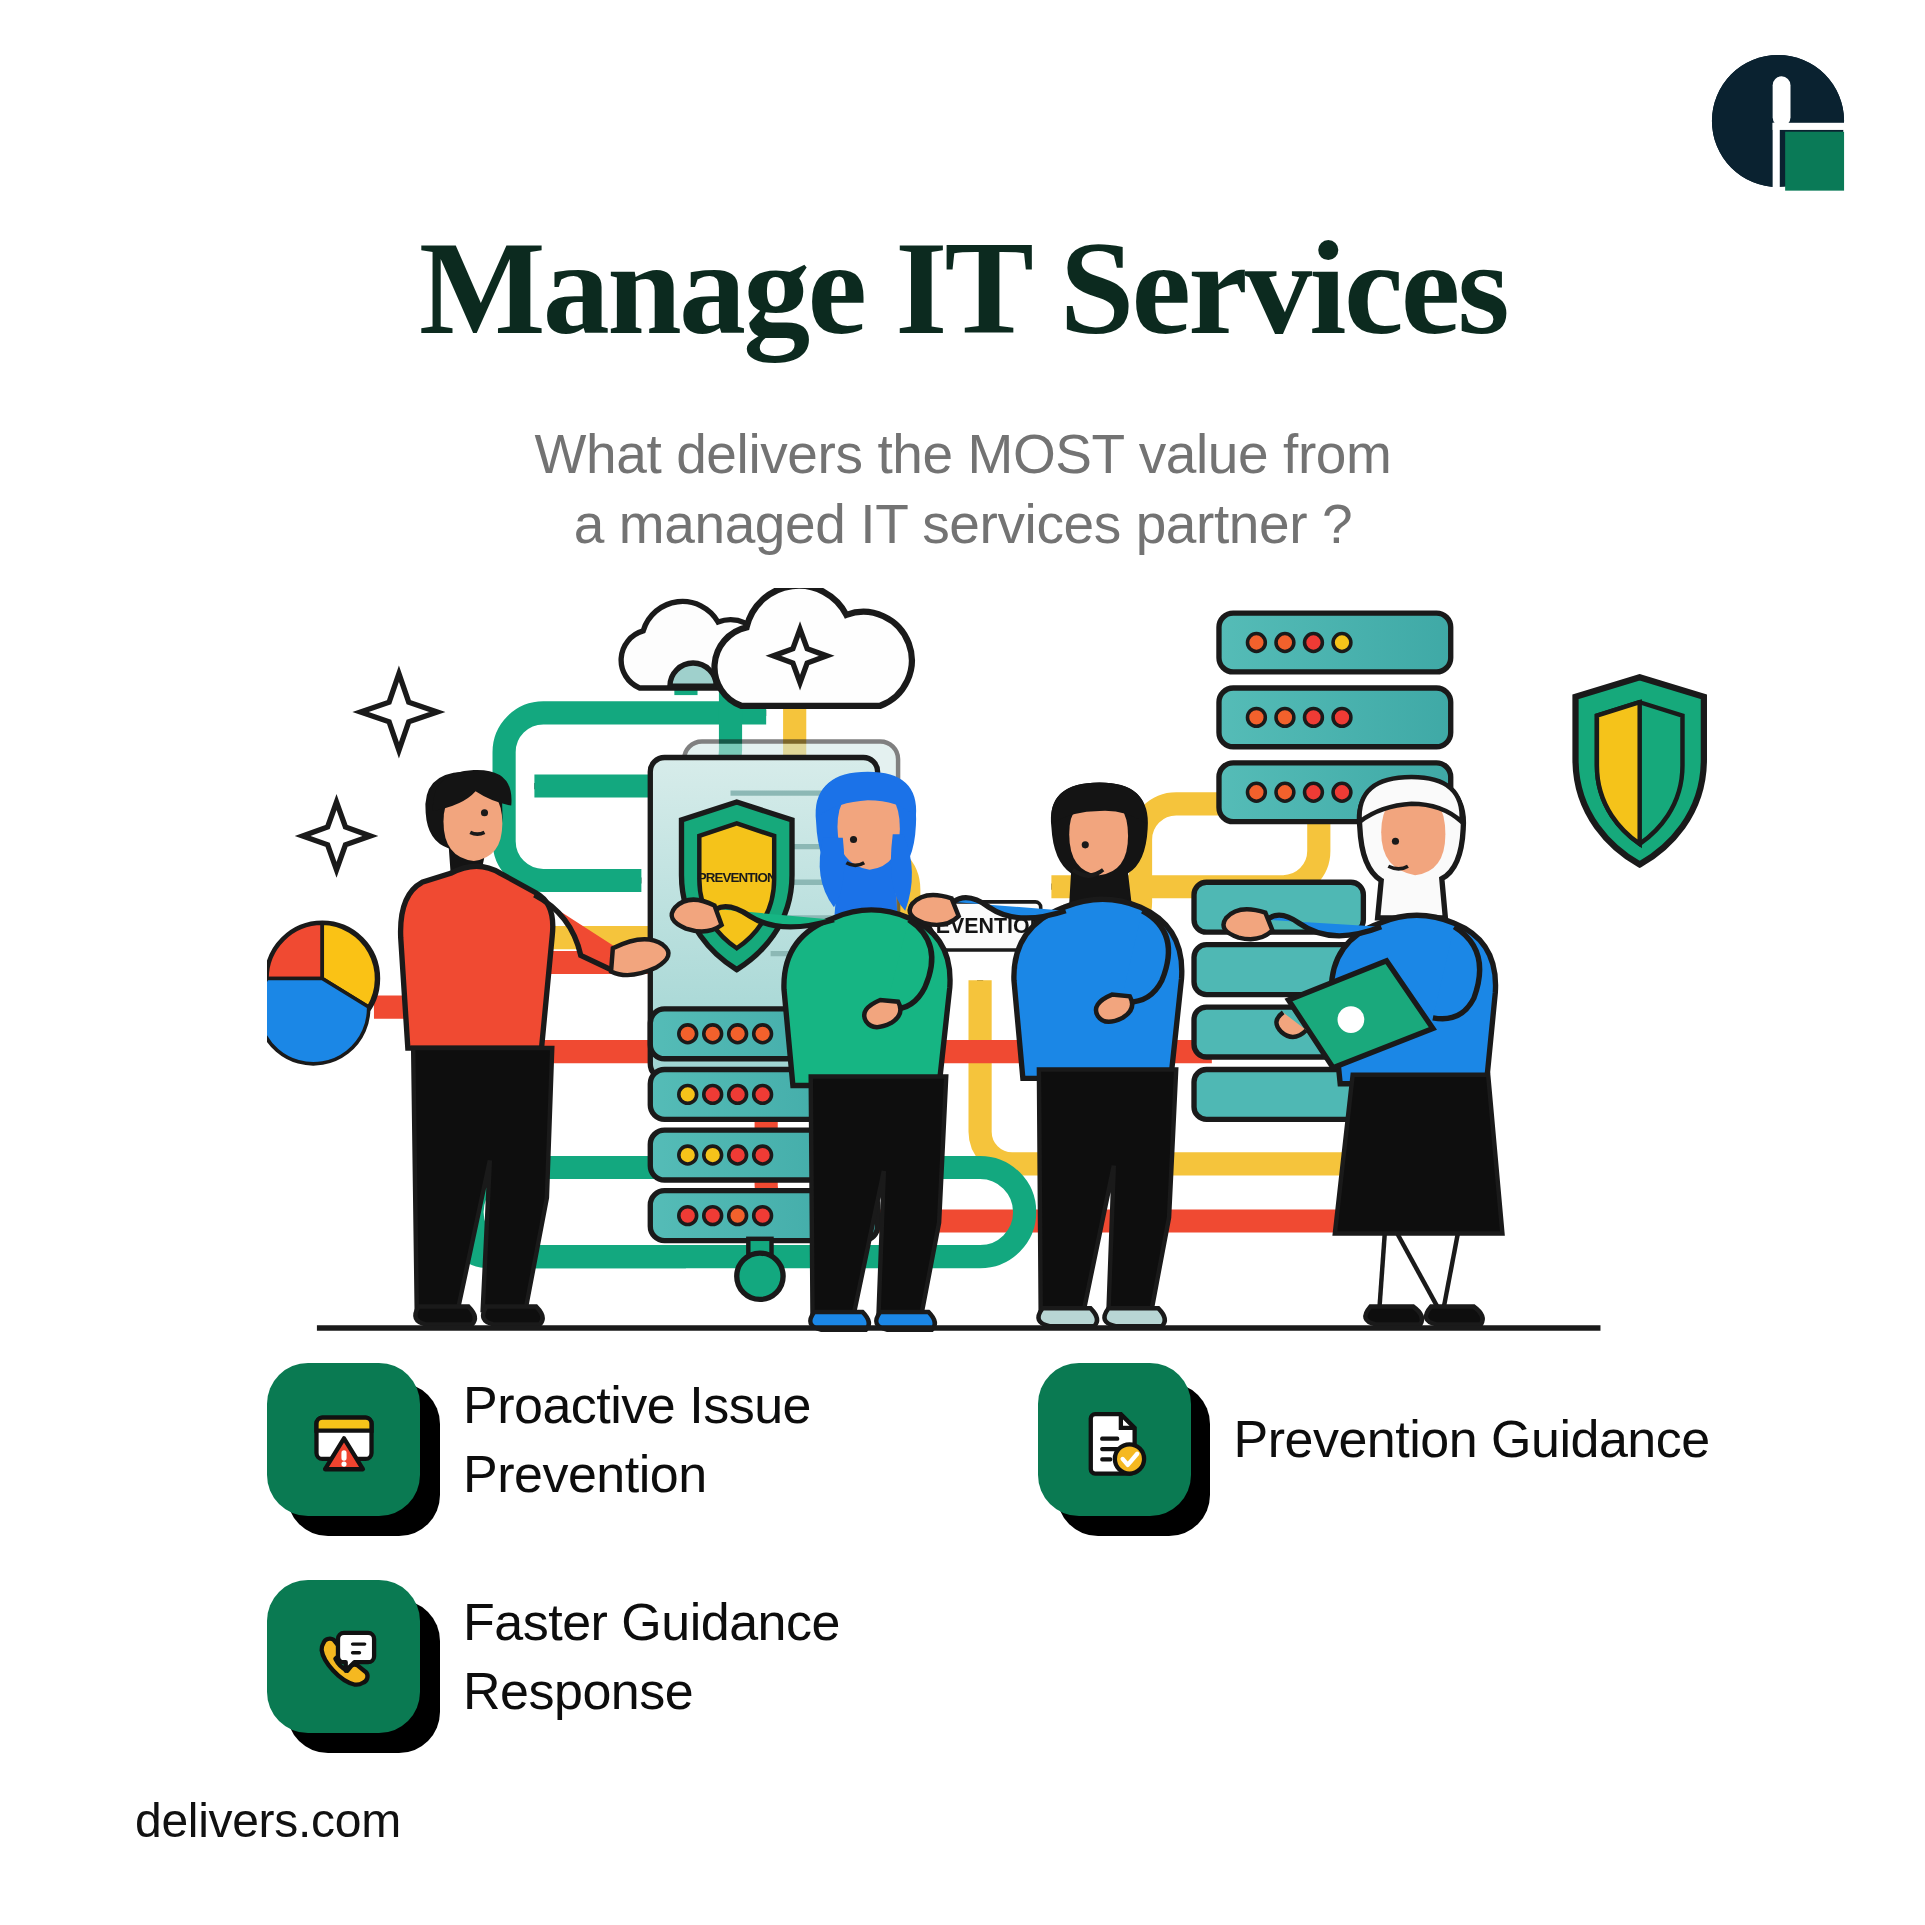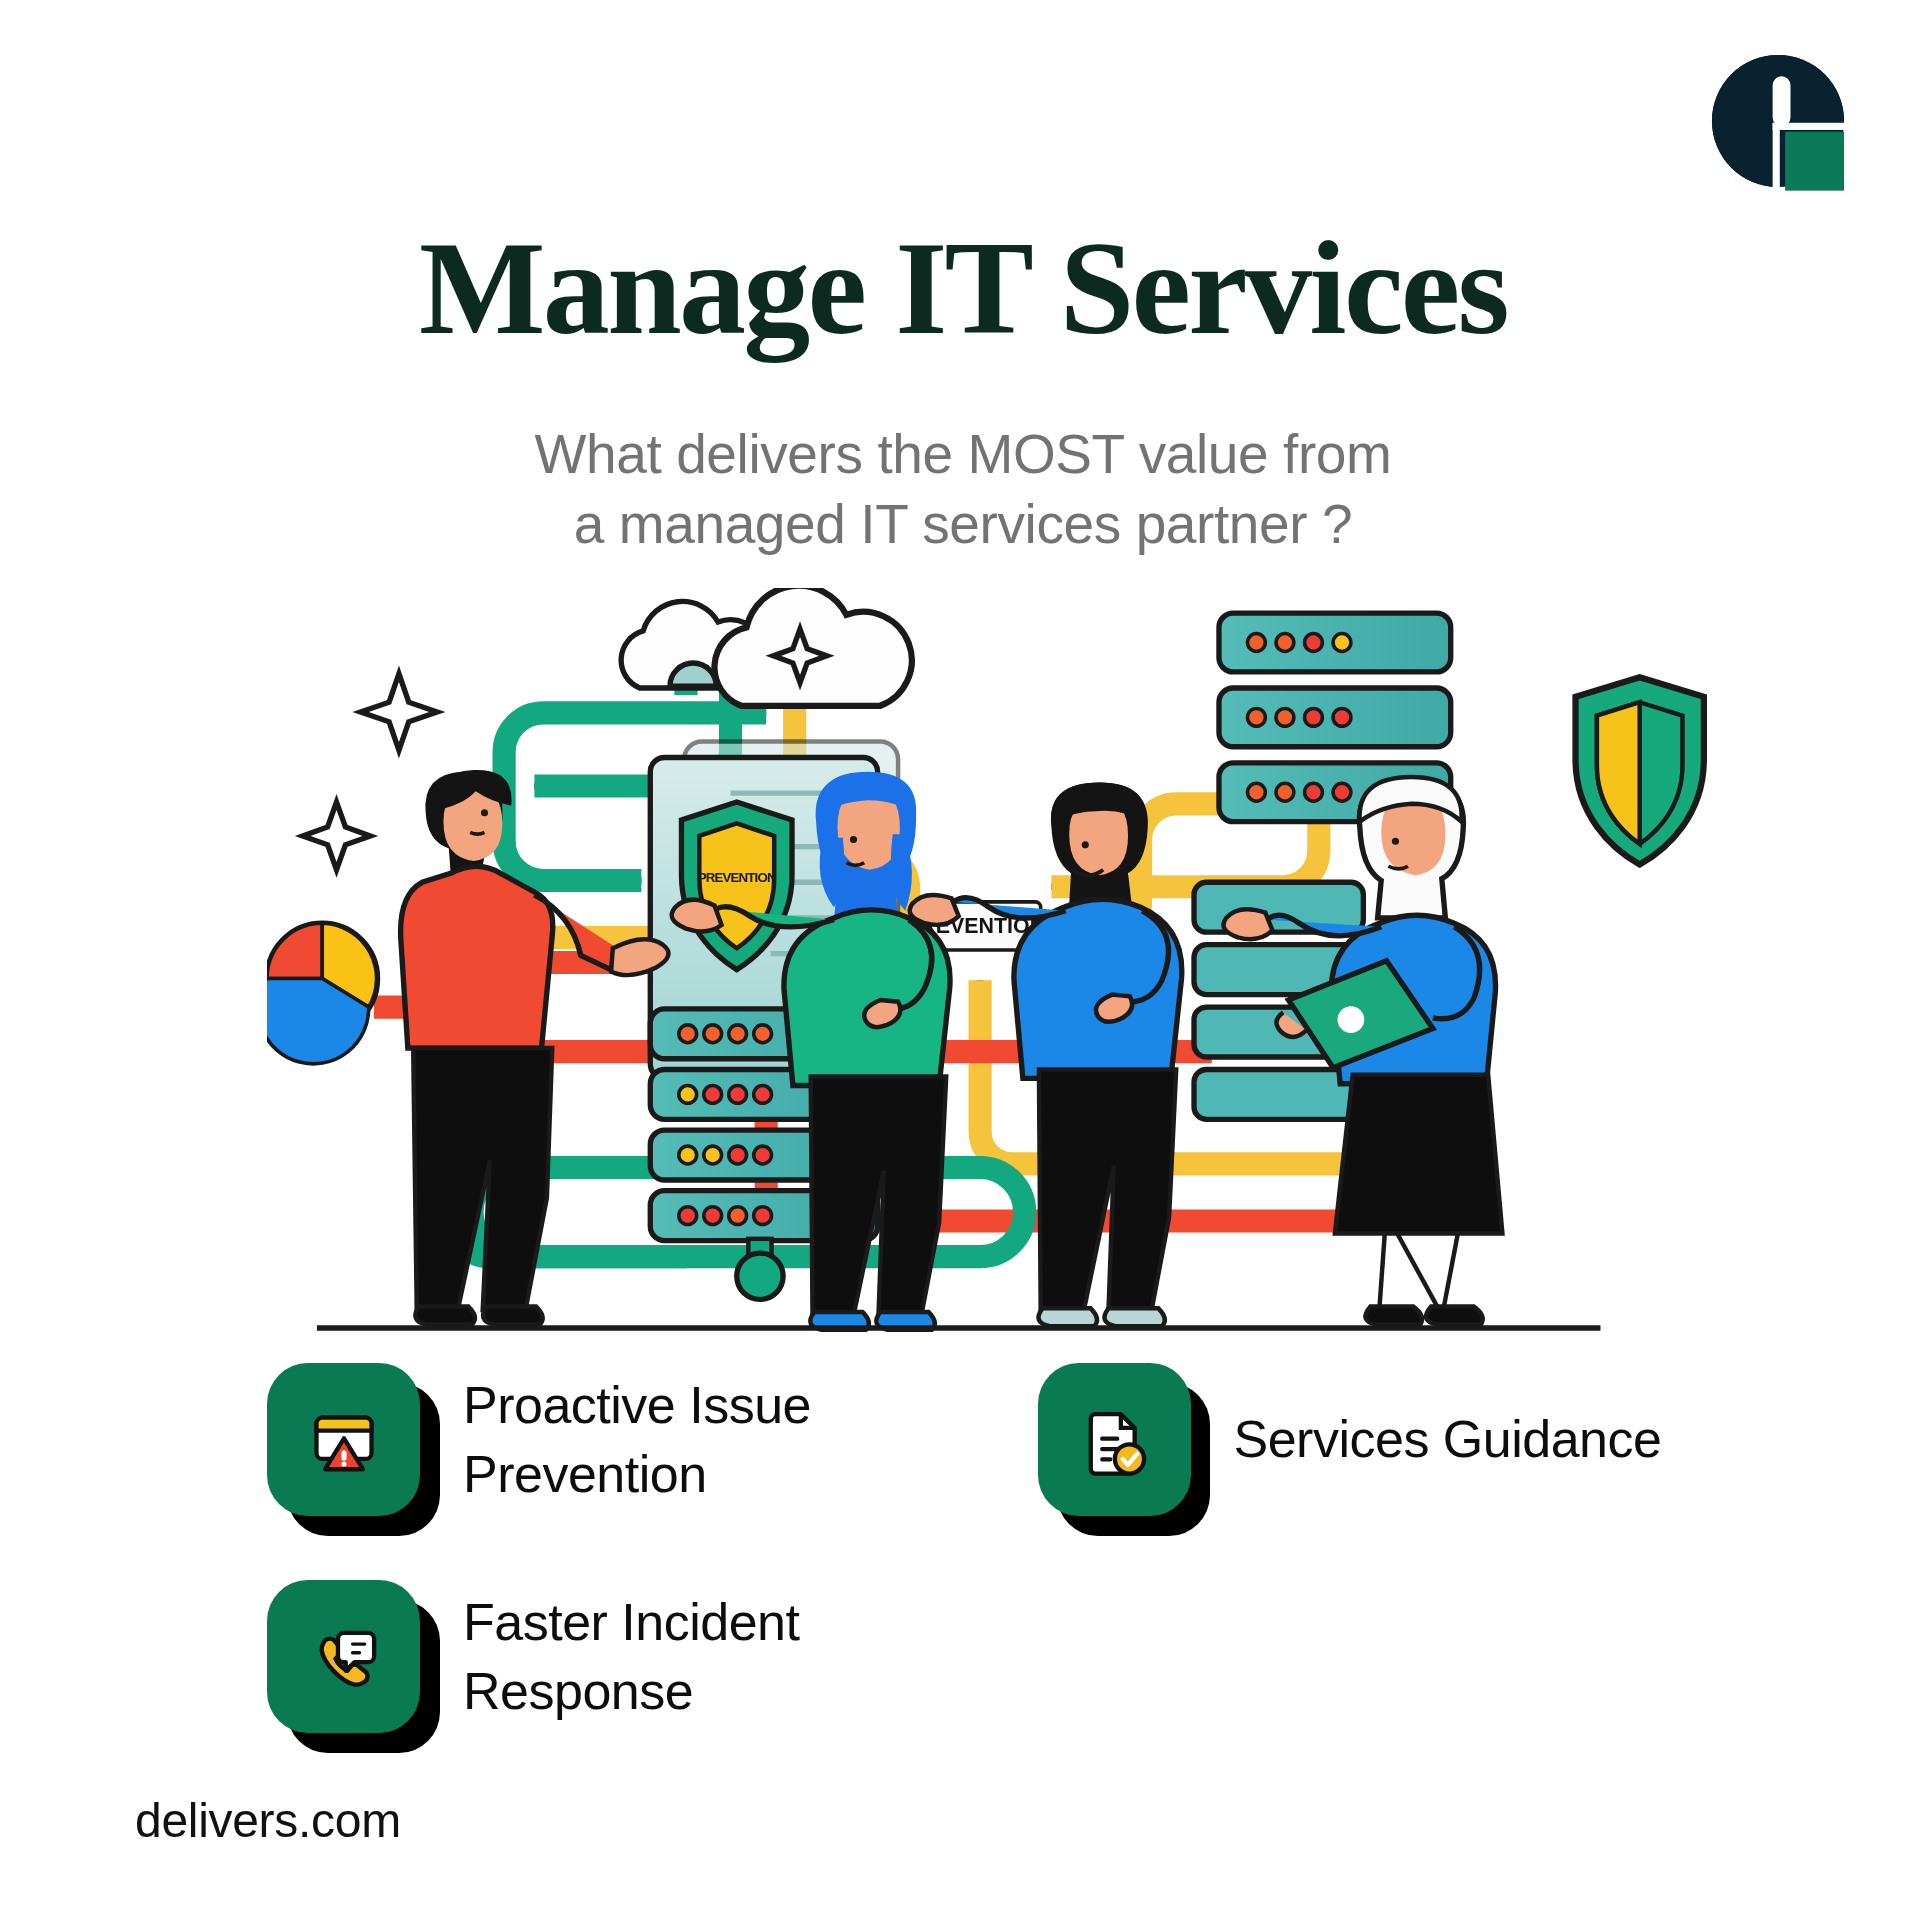--- a/index.html
+++ b/index.html
@@ -403,35 +403,35 @@
           <path d="M28 20 h30 l16 16 v48 a5 5 0 0 1 -5 5 h-41 a5 5 0 0 1 -5 -5 v-59 a5 5 0 0 1 5 -5 z" fill="#ffffff" stroke="#111111" stroke-width="5"></path>
           <path d="M58 20 v16 h16" fill="none" stroke="#111111" stroke-width="5"></path>
           <rect x="34" y="46" width="22" height="5" rx="2" fill="#111111"></rect>
           <rect x="34" y="58" width="22" height="5" rx="2" fill="#111111"></rect>
           <rect x="34" y="70" width="14" height="5" rx="2" fill="#111111"></rect>
           <circle cx="68" cy="72" r="17" fill="#f5b820" stroke="#111111" stroke-width="5"></circle>
           <path d="M60 72 l6 7 l11 -13" fill="none" stroke="#ffffff" stroke-width="5" stroke-linecap="round" stroke-linejoin="round"></path>
         </svg>
       </div>
     </div>
-    <div class="feature-label">Services Guidance</div>
+    <div class="feature-label">Prevention Guidance</div>
   </div>
 
   <div class="feature">
     <div class="feature-icon-wrap">
       <div class="feature-icon-shadow"></div>
       <div class="feature-icon">
         <svg viewBox="0 0 100 100" width="86" height="86">
           <path d="M26 34 a8 8 0 0 1 12 -4 l8 10 a6 6 0 0 1 -1 8 l-5 4 a30 30 0 0 0 14 14 l4 -5 a6 6 0 0 1 8 -1 l10 8 a8 8 0 0 1 -4 12 a14 14 0 0 1 -10 2 C45 78 26 56 24 42 a14 14 0 0 1 2 -8 z" fill="#f5b820" stroke="#111111" stroke-width="5" stroke-linejoin="round"></path>
           <path d="M50 22 h28 a7 7 0 0 1 7 7 v20 a7 7 0 0 1 -7 7 h-16 l-10 10 v-10 h-2 a7 7 0 0 1 -7 -7 v-20 a7 7 0 0 1 7 -7 z" fill="#ffffff" stroke="#111111" stroke-width="5" stroke-linejoin="round"></path>
           <rect x="58" y="33" width="18" height="4" rx="2" fill="#111111"></rect>
           <rect x="58" y="43" width="12" height="4" rx="2" fill="#111111"></rect>
         </svg>
       </div>
     </div>
-    <div class="feature-label">Faster Incident Response</div>
+    <div class="feature-label">Faster Guidance Response</div>
   </div>
 
 
 </div>
 
 <div id="footer-url">delivers.com</div>
 
 
 </body></html>

